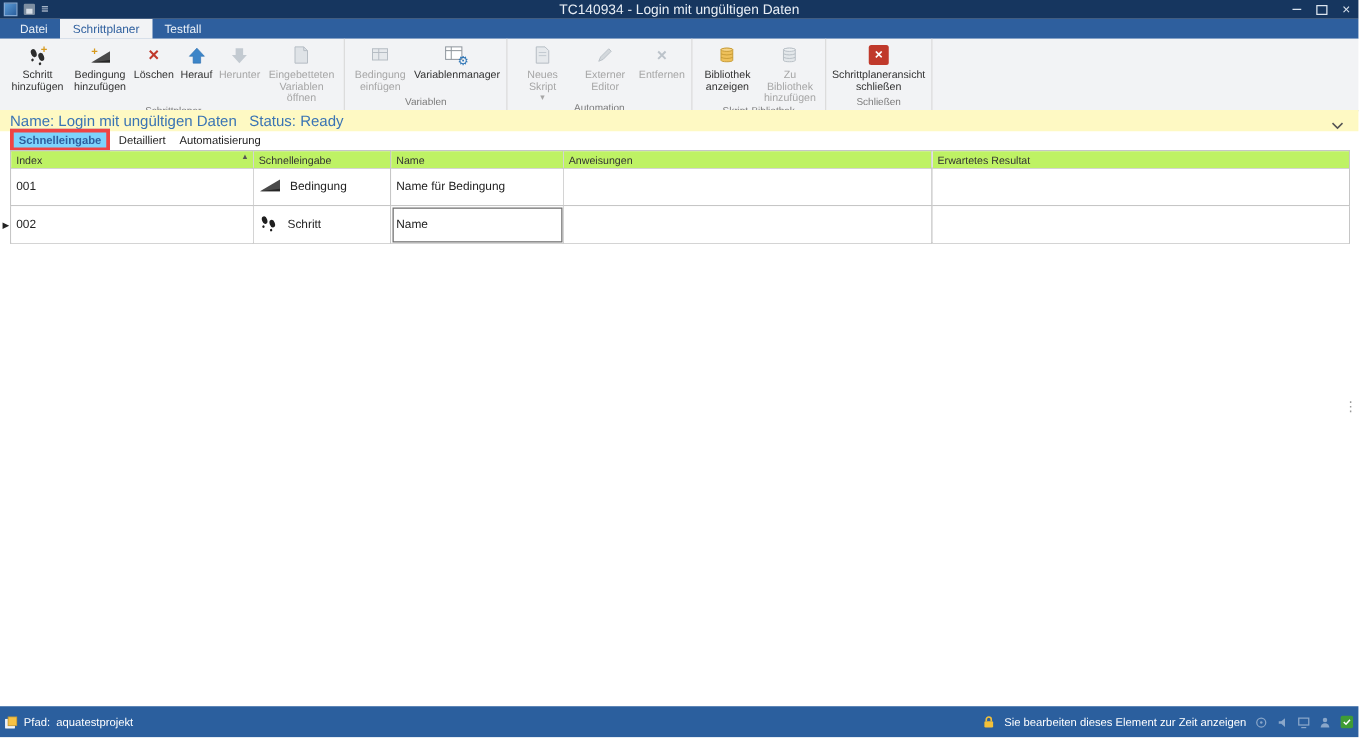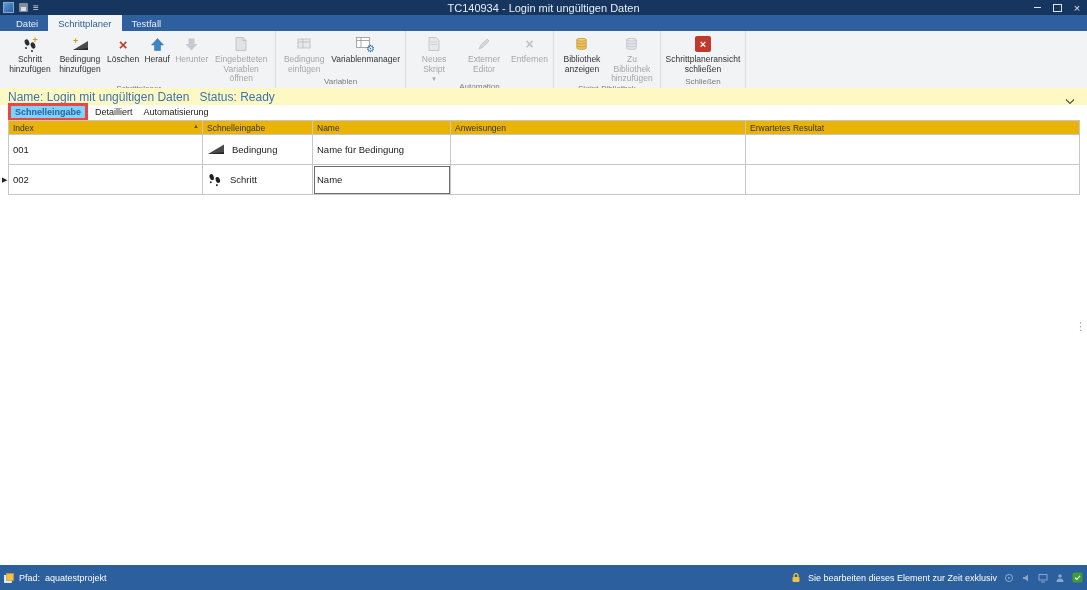--- a/index.html
+++ b/index.html
@@ -46,21 +46,21 @@
   #namebar .ntext{color:#3a74b4;font-size:12px;white-space:nowrap;}
   #namebar .chev{position:absolute;right:12px;top:3px;cursor:pointer;}
 
   
   #viewtabs{position:absolute;top:105px;left:8px;height:14px;display:flex;align-items:center;gap:3px;}
   .vtab{font-size:9px;padding:1px 4px;color:#222;cursor:pointer;white-space:nowrap;}
   .vtab.selected{border:3px solid #ef4444;color:#2e5f9e;font-weight:bold;background:#7dd3fc;}
 
   
   #grid{position:absolute;top:120px;left:8px;width:1071px;border-collapse:collapse;table-layout:fixed;}
-  #grid th{border:1px solid #c6c6c6;font-weight:normal;font-size:8.5px;text-align:left;padding:1px 4px;height:11px;background:#eab308;color:#333;position:relative;white-space:nowrap;overflow:hidden;}
+  #grid th{border:1px solid #c6c6c6;font-weight:normal;font-size:8.5px;text-align:left;padding:1px 4px;height:11px;background:#bef264;color:#333;position:relative;white-space:nowrap;overflow:hidden;}
   #grid td{border:1px solid #c6c6c6;font-size:9.5px;height:29px;padding:0 4px;background:#fff;position:relative;vertical-align:middle;color:#222;}
   .type-cell{display:flex;align-items:center;gap:7px;}
   .focused-cell{outline:1px solid #6e6e6e;outline-offset:-2px;}
   .sort-arrow{position:absolute;right:3px;top:2px;font-size:6px;color:#555;}
   .row-marker{position:absolute;left:-7px;top:50%;transform:translateY(-50%);font-size:7px;color:#222;}
 
   
   #edge-dots{position:absolute;right:1px;top:320px;color:#9a9a9a;font-size:11px;letter-spacing:0;line-height:1.1;cursor:pointer;}
 
   
@@ -355,21 +355,21 @@
       <span>Pfad:</span>
       <span>aquatestprojekt</span>
     </div>
     <div class="sb-right">
       <span class="sb-ic">
         <svg width="10" height="11" viewBox="0 0 10 11">
             <path d="M3 5 V3.6 a2 2 0 0 1 4 0 V5" fill="none" stroke="#f3c13a" stroke-width="1.3"></path>
             <rect x="1.5" y="5" width="7" height="5" rx="1" fill="#f3c13a"></rect>
           </svg>
       </span>
-      <span>Sie bearbeiten dieses Element zur Zeit exklusiv</span>
+      <span>Sie bearbeiten dieses Element zur Zeit anzeigen</span>
       <span class="sb-ic">
         <svg width="10" height="10" viewBox="0 0 10 10">
             <circle cx="5" cy="5" r="3.6" fill="none" stroke="rgba(255,255,255,0.45)" stroke-width="1"></circle>
             <circle cx="5" cy="5" r="1" fill="rgba(255,255,255,0.45)"></circle>
           </svg>
       </span>
       <span class="sb-ic">
         <svg width="10" height="10" viewBox="0 0 10 10">
             <path d="M2 4 H4 L7 1.5 V8.5 L4 6 H2 Z" fill="rgba(255,255,255,0.45)"></path>
           </svg>

